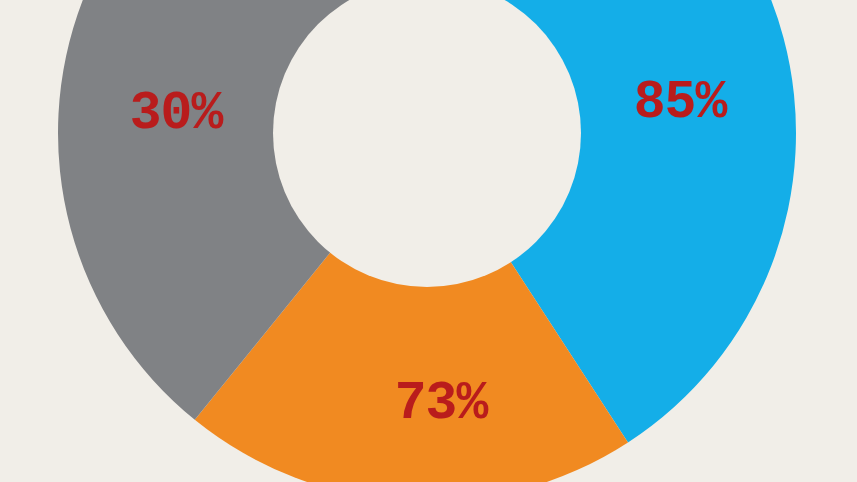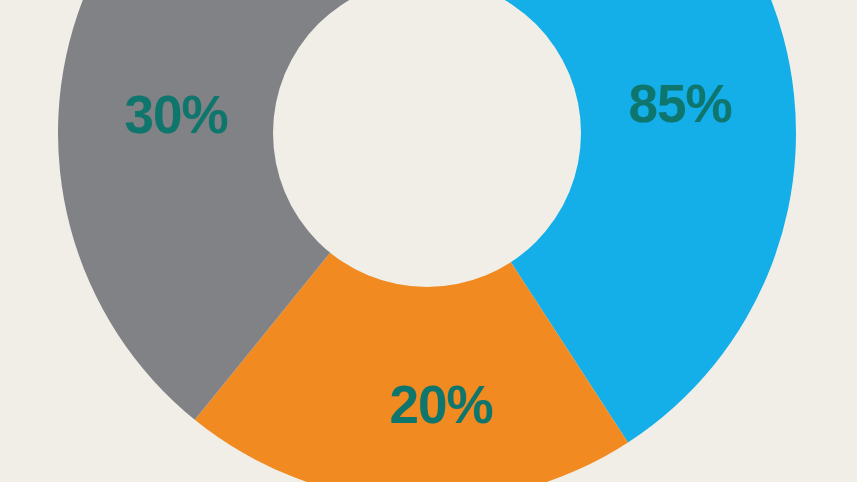--- a/index.html
+++ b/index.html
@@ -22,22 +22,22 @@
   #donut-svg {
     position: absolute;
     left: 0;
     top: 0;
     width: 857px;
     height: 482px;
     display: block;
   }
   .slice-label {
     position: absolute;
-    color: #0f766e;
-    font-family: Liberation Sans, sans-serif;
+    color: #b91c1c;
+    font-family: Liberation Mono, monospace;
     font-weight: 700;
     font-size: 53px;
     line-height: 1;
     letter-spacing: -1px;
     transform: translate(-50%, -50%);
     white-space: nowrap;
     text-shadow: 0 0 1px rgba(0,0,0,0.06);
   }
   .slice-label.pct-blue  { left: 680px; top: 103px; }
   .slice-label.pct-gray  { left: 176px; top: 114px; }
@@ -55,15 +55,15 @@
       <path id="slice-gray" d="M 427 133 L 194.78077570261004 419.7668597776223 A 369 369 0 0 1 446.3119678536463 -235.49429832443775 Z" fill="#808285"></path>
       <path id="slice-red" d="M 427 133 L 446.3119678536463 -235.49429832443775 A 369 369 0 1 1 446.31196785364625 -235.49429832443775 Z" fill="#DD2B2B"></path>
     </g>
     <circle id="donut-hole" cx="427" cy="133" r="154" fill="#F1EEE8"></circle>
   </svg>
 
   <div class="slice-label pct-blue">85%</div>
 
   <div class="slice-label pct-gray">30%</div>
 
-  <div class="slice-label pct-orange">20%</div>
+  <div class="slice-label pct-orange">73%</div>
 
 </div>
 
 </body></html>

